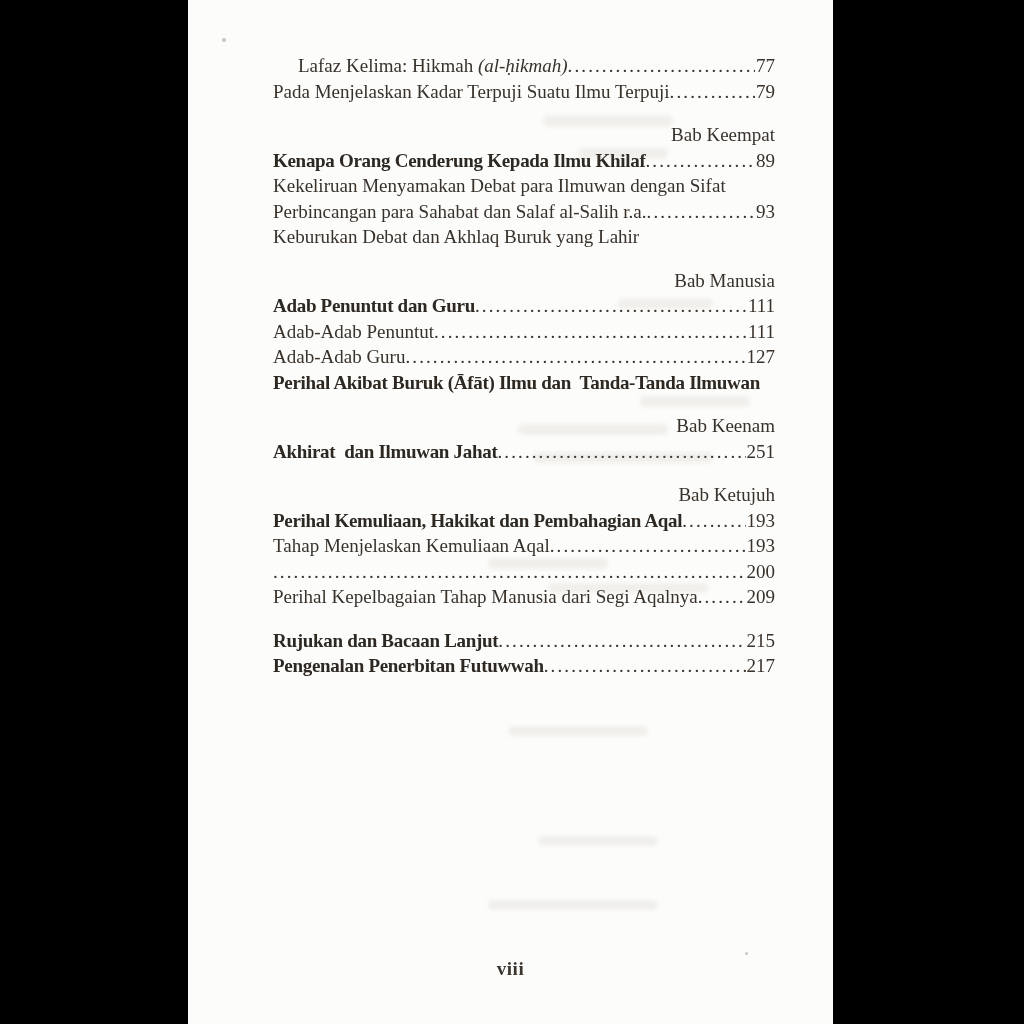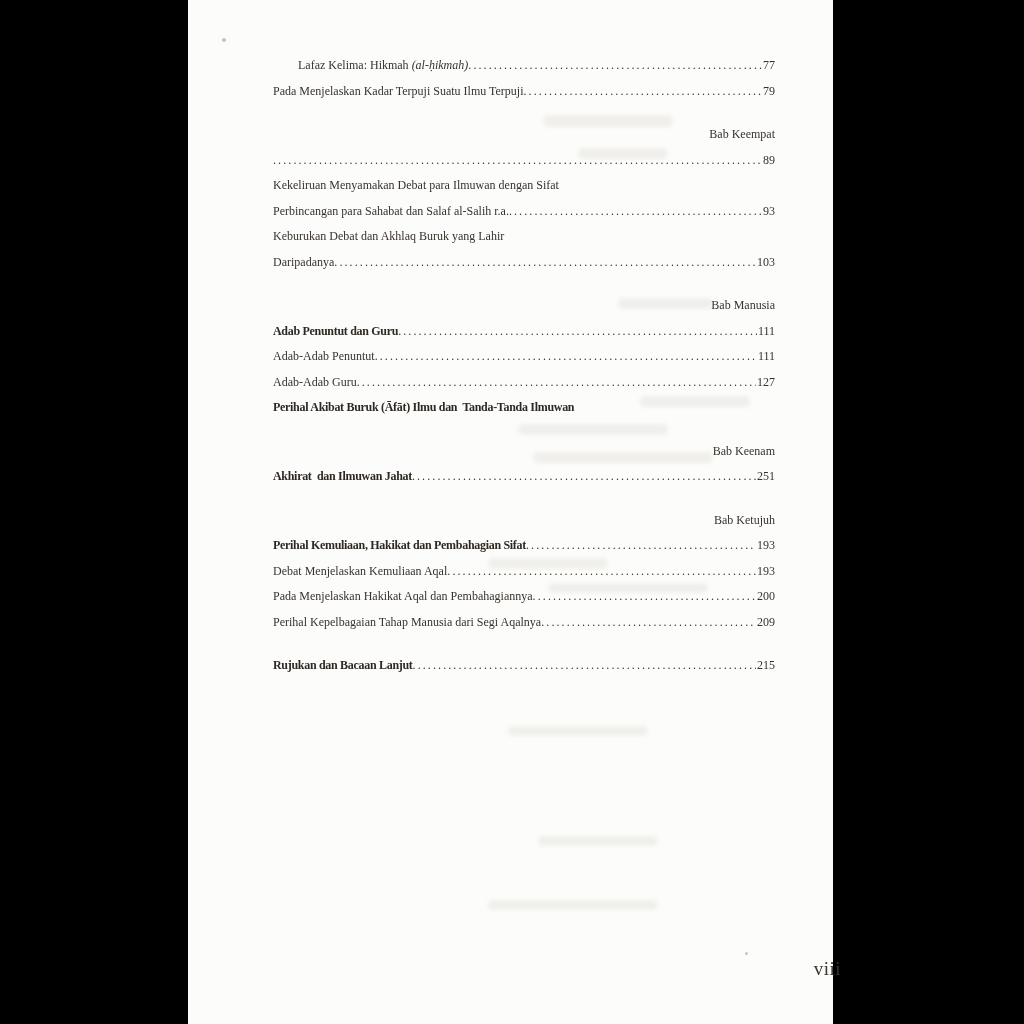--- a/index.html
+++ b/index.html
@@ -1,31 +1,31 @@
 <!DOCTYPE html>
 <html><head>
 <meta charset="utf-8">
 <style>
   html,body{margin:0;padding:0;background:#000;}
   .stage{position:relative;width:1024px;height:1024px;background:#000;overflow:hidden;
          font-family:"Liberation Serif","DejaVu Serif",serif;}
   .paper{position:absolute;left:188px;top:0;width:645px;height:1024px;background:#fcfcfa;}
   .toc{position:absolute;left:85px;top:53px;width:502px;color:#38322b;
-       font-size:12px;line-height:25.5px;}
+       font-size:19px;line-height:25.5px;}
   .row{display:flex;align-items:baseline;height:25.5px;}
   .row.gap{margin-top:18px;justify-content:flex-end;}
   .row.indent{padding-left:25px;}
   .t{white-space:pre;flex:0 0 auto;}
   .row.bold .t{font-weight:bold;letter-spacing:-0.3px;color:#2d2822;}
   .t i{font-style:italic;}
   .dots{flex:1 1 auto;min-width:0;overflow:hidden;white-space:nowrap;color:#3b352e;}
   .dots::after{content:"..............................................................................................................................";letter-spacing:2.1px;}
   .pg{flex:0 0 auto;white-space:pre;padding-left:1px;}
-  .folio{position:absolute;left:8px;top:958px;width:100%;text-align:right;
-         font-size:19px;color:#3b352e;letter-spacing:0.5px;}
+  .folio{position:absolute;left:0;top:958px;width:100%;text-align:center;
+         font-size:19px;color:#3b352e;letter-spacing:0.5px;font-weight:bold;}
   
   .ghost{position:absolute;background:rgba(138,126,110,0.10);filter:blur(2px);border-radius:5px;}
   .speck{position:absolute;background:rgba(60,54,46,0.28);border-radius:50%;}
 </style>
 </head>
 <body>
 
 <div class="stage">
   <div class="paper">
 
@@ -41,43 +41,39 @@
         <span class="t">Pada Menjelaskan Kadar Terpuji Suatu Ilmu Terpuji</span>
         <span class="dots"></span>
         <span class="pg">79</span>
       </div>
 
       <div class="row gap">
         <span class="t">Bab Keempat</span>
       </div>
 
       <div class="row bold">
+        <span class="t">Kenapa Orang Cenderung Kepada Ilmu Khilaf</span>
         <span class="dots"></span>
         <span class="pg">89</span>
       </div>
 
       <div class="row">
         <span class="t">Kekeliruan Menyamakan Debat para Ilmuwan dengan Sifat</span>
       </div>
 
       <div class="row">
         <span class="t">Perbincangan para Sahabat dan Salaf al-Salih r.a.</span>
         <span class="dots"></span>
         <span class="pg">93</span>
       </div>
 
       <div class="row">
         <span class="t">Keburukan Debat dan Akhlaq Buruk yang Lahir</span>
       </div>
 
-      <div class="row">
-        <span class="t">Daripadanya</span>
-        <span class="dots"></span>
-        <span class="pg">103</span>
-      </div>
 
       <div class="row gap">
         <span class="t">Bab Manusia</span>
       </div>
 
       <div class="row bold">
         <span class="t">Adab Penuntut dan Guru</span>
         <span class="dots"></span>
         <span class="pg">111</span>
       </div>
@@ -106,49 +102,53 @@
         <span class="t">Akhirat  dan Ilmuwan Jahat</span>
         <span class="dots"></span>
         <span class="pg">251</span>
       </div>
 
       <div class="row gap">
         <span class="t">Bab Ketujuh</span>
       </div>
 
       <div class="row bold">
-        <span class="t">Perihal Kemuliaan, Hakikat dan Pembahagian Sifat</span>
+        <span class="t">Perihal Kemuliaan, Hakikat dan Pembahagian Aqal</span>
         <span class="dots"></span>
         <span class="pg">193</span>
       </div>
 
       <div class="row">
-        <span class="t">Debat Menjelaskan Kemuliaan Aqal</span>
+        <span class="t">Tahap Menjelaskan Kemuliaan Aqal</span>
         <span class="dots"></span>
         <span class="pg">193</span>
       </div>
 
       <div class="row">
-        <span class="t">Pada Menjelaskan Hakikat Aqal dan Pembahagiannya</span>
         <span class="dots"></span>
         <span class="pg">200</span>
       </div>
 
       <div class="row">
         <span class="t">Perihal Kepelbagaian Tahap Manusia dari Segi Aqalnya</span>
         <span class="dots"></span>
         <span class="pg">209</span>
       </div>
 
       <div class="row bold gap">
         <span class="t">Rujukan dan Bacaan Lanjut</span>
         <span class="dots"></span>
         <span class="pg">215</span>
       </div>
 
+      <div class="row bold">
+        <span class="t">Pengenalan Penerbitan Futuwwah</span>
+        <span class="dots"></span>
+        <span class="pg">217</span>
+      </div>
 
     </div>
 
     <div class="folio">viii</div>
 
     <div class="ghost" style="left:355px;top:115px;width:130px;height:12px;"></div>
     <div class="ghost" style="left:390px;top:148px;width:90px;height:11px;"></div>
     <div class="ghost" style="left:430px;top:298px;width:95px;height:11px;"></div>
     <div class="ghost" style="left:452px;top:396px;width:110px;height:11px;"></div>
     <div class="ghost" style="left:330px;top:424px;width:150px;height:11px;"></div>

